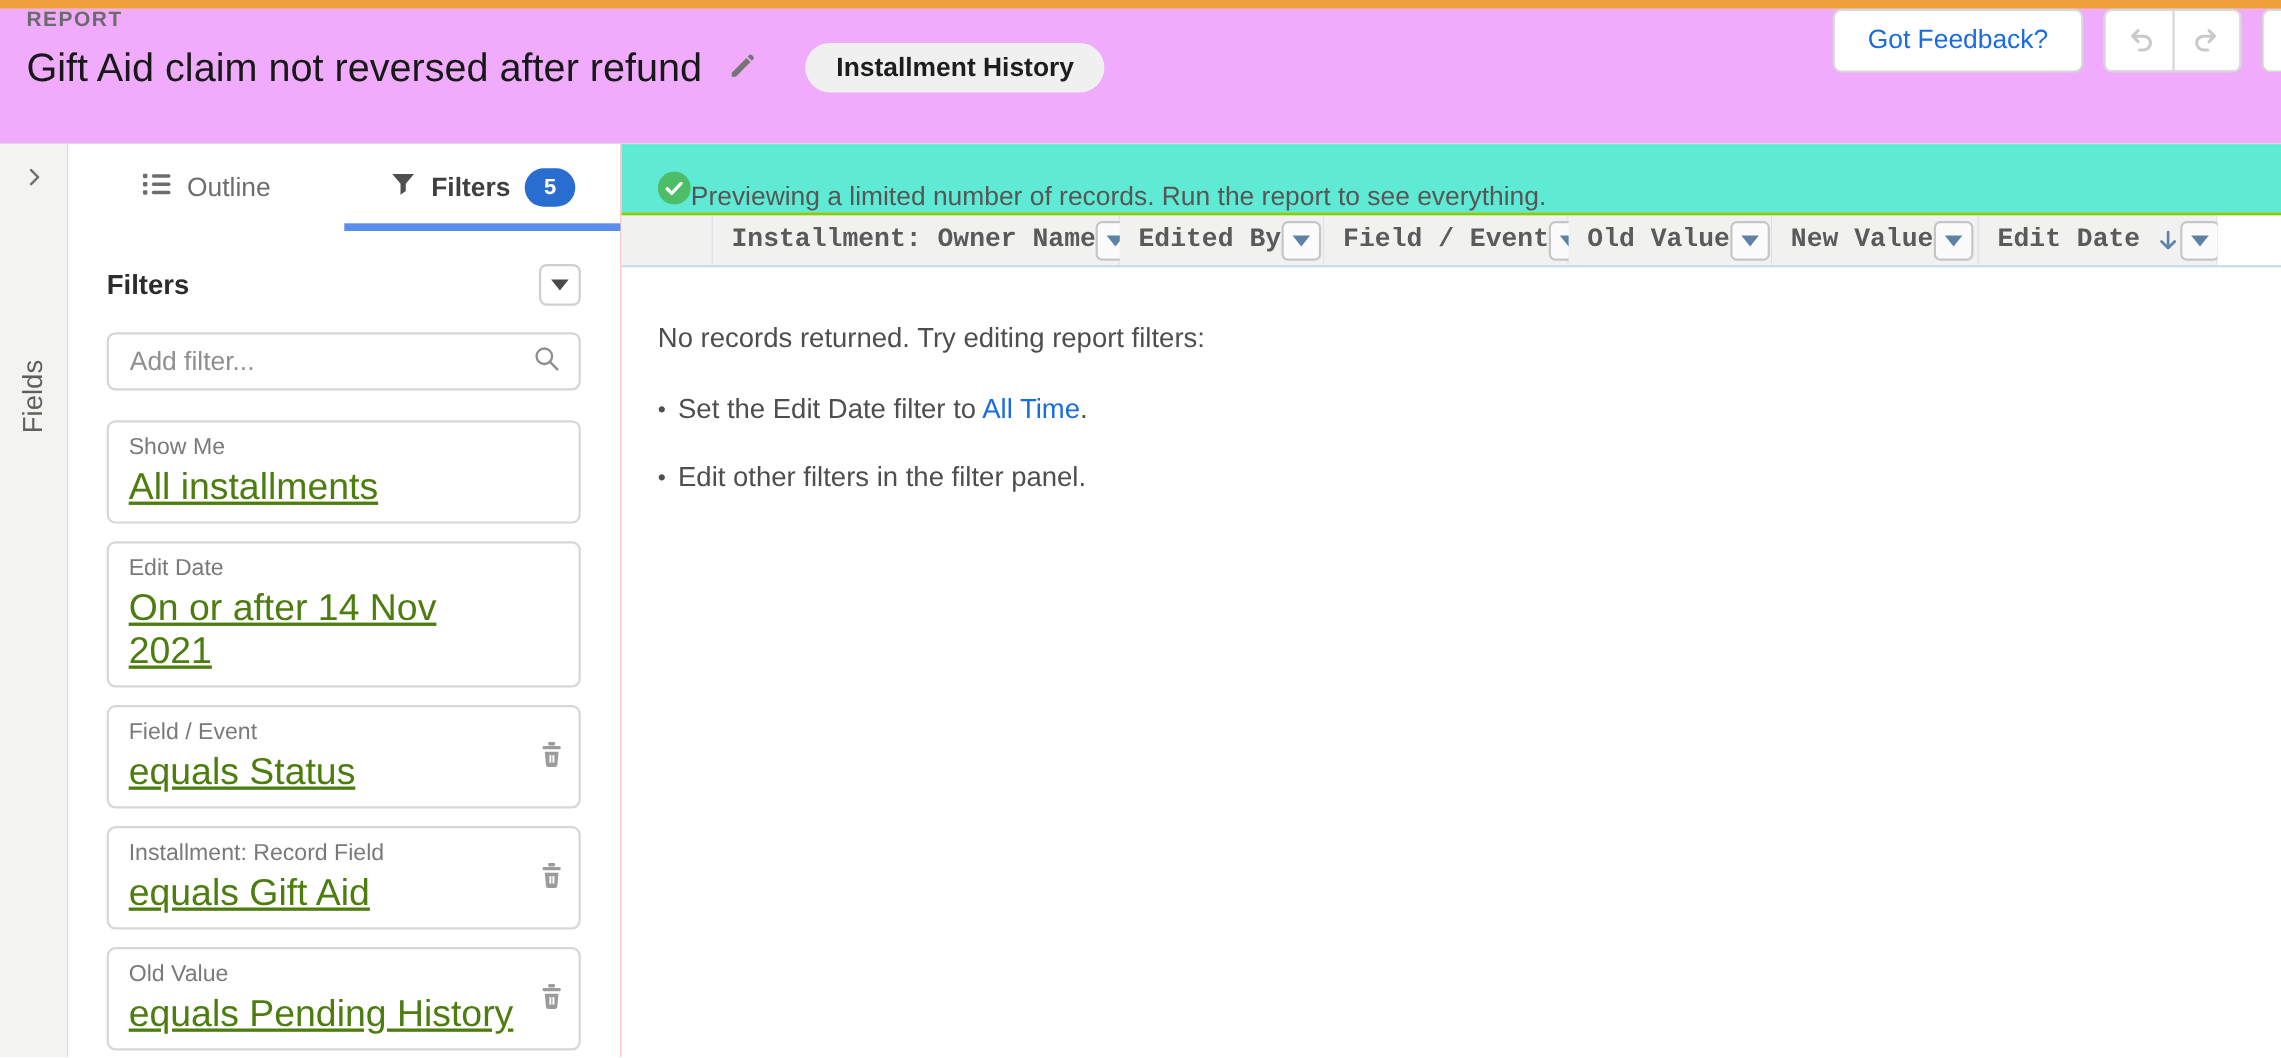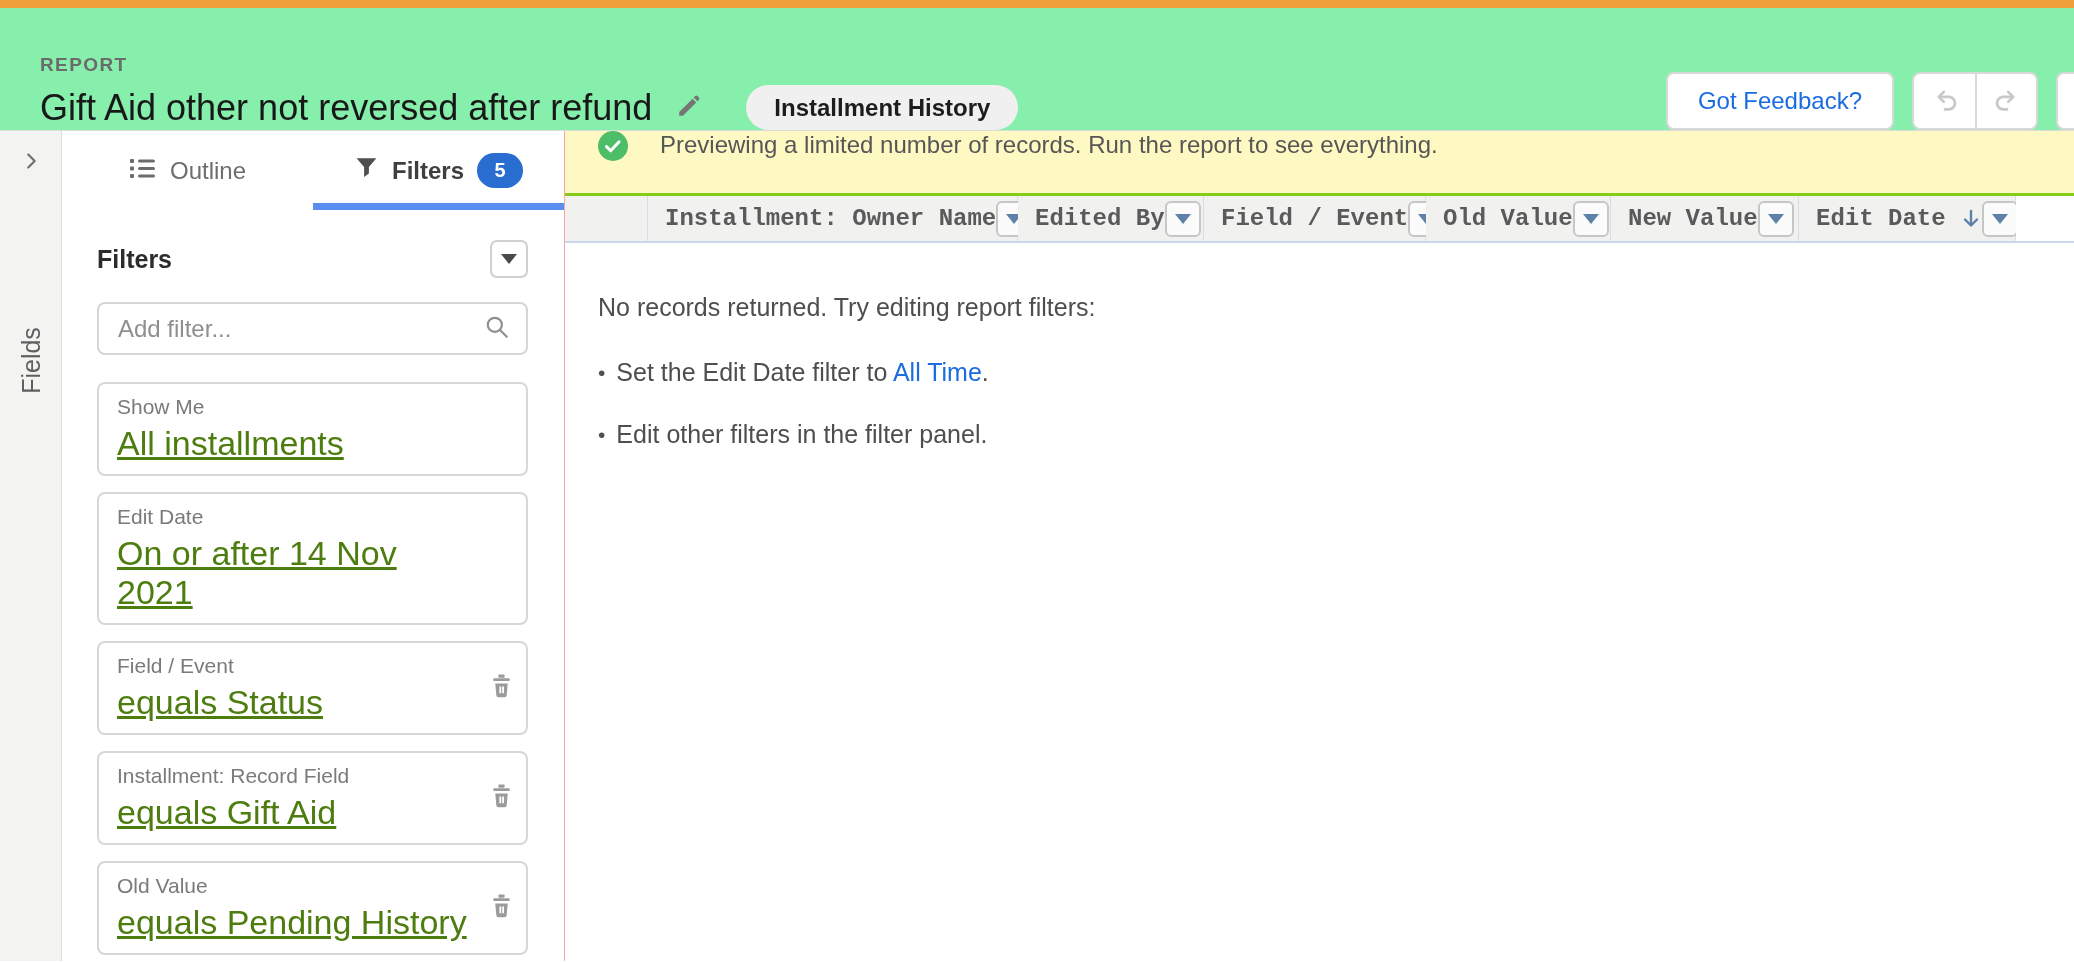--- a/index.html
+++ b/index.html
@@ -2,22 +2,22 @@
 <html><head>
 <meta charset="utf-8">
 <style>
   * { margin:0; padding:0; box-sizing:border-box; }
   html,body { width:2074px; height:962px; overflow:hidden; }
   body { font-family:"Liberation Sans","DejaVu Sans",sans-serif; background:#fff; position:relative; }
 
   .topbar { height:8px; background:#EFA03C; }
 
   
-  .app-header { height:122px; background:#86efac; display:flex; align-items:flex-end;
-                justify-content:space-between; padding-left:40px; }
+  .app-header { height:122px; background:#f0abfc; display:flex; align-items:flex-start;
+                justify-content:space-between; padding-left:24px; }
   .header-left { display:flex; flex-direction:column; }
   .eyebrow { font-size:19px; font-weight:bold; color:#6b6b6b; letter-spacing:1.4px; margin-bottom:9px; }
   .title-row { display:flex; align-items:center; }
   .report-title { font-size:36px; color:#181818; }
   .pencil-btn { margin-left:24px; background:none; border:none; cursor:pointer; display:flex; }
   .record-badge { margin-left:44px; background:#f0f0f0; border-radius:26px; height:45px;
                   display:flex; align-items:center; padding:0 28px;
                   font-size:24px; font-weight:bold; color:#1d1d1d; }
   .header-right { display:flex; align-items:center; }
   .feedback-btn { height:58px; padding:0 30px; border:2px solid #d8d8d8; border-radius:8px;
@@ -74,22 +74,22 @@
                  margin-bottom:16px; padding:11px 56px 11px 18px; position:relative;
                  display:flex; flex-direction:column; justify-content:center; cursor:pointer;
                  background:#fff; }
   .f-label { font-size:21px; color:#7a7a7a; margin-bottom:5px; }
   .f-value { font-size:34px; color:#4d7c0f;text-decoration:underline; }
   .trash-btn { position:absolute; right:12px; top:50%; transform:translateY(-50%);
                background:none; border:none; cursor:pointer; display:flex; }
 
   
   .main { flex:1; display:flex; flex-direction:column; background:#fff; min-width:0; }
-  .preview-banner { height:62px; background:#fef9c3; display:flex; align-items:flex-start;
-                    padding-left:33px; gap:32px; font-size:24px; color:#565656; flex:none; }
+  .preview-banner { height:62px; background:#5eead4; display:flex; align-items:flex-end;
+                    padding-left:33px; gap:0; font-size:24px; color:#565656; flex:none; }
   .thead { height:50px; display:flex; border-top:3px solid #84cc16;
            border-bottom:2px solid #c9d7ec; flex:none;font-family:Liberation Mono, monospace; }
   .th, .th-spacer { background:#f1f1f0; border-right:1px solid #d8dde6; }
   .th { display:flex; align-items:center; padding:0 12px 0 17px; }
   .th-spacer { width:83px; }
   .th-label { font-size:24px; font-weight:bold; color:#5a5a5a; white-space:nowrap; }
   .sort-arrow { margin-left:14px; display:flex; }
   .th-dd { margin-left:auto; width:36px; height:36px; border:2px solid #c6c6c6; border-radius:6px;
            background:#fbfbfb; display:flex; align-items:center; justify-content:center;
            cursor:pointer; flex:none; }
@@ -106,21 +106,21 @@
 </style>
 </head>
 <body>
 
 <div class="topbar"></div>
 
 <div class="app-header">
   <div class="header-left">
     <div class="eyebrow">REPORT</div>
     <div class="title-row">
-      <span class="report-title">Gift Aid other not reversed after refund</span>
+      <span class="report-title">Gift Aid claim not reversed after refund</span>
       <button class="pencil-btn">
         <span>
           <svg width="26" height="26" viewBox="0 0 24 24">
             <path d="M3 17.6V21h3.4L18.7 8.7l-3.4-3.4z" fill="#757575"></path>
             <path d="M16.4 4.2l3.4 3.4 1.2-1.2a1.7 1.7 0 0 0 0-2.4l-1-1a1.7 1.7 0 0 0-2.4 0z" fill="#757575"></path>
           </svg>
         </span>
       </button>
       <span class="record-badge">Installment History</span>
     </div>

